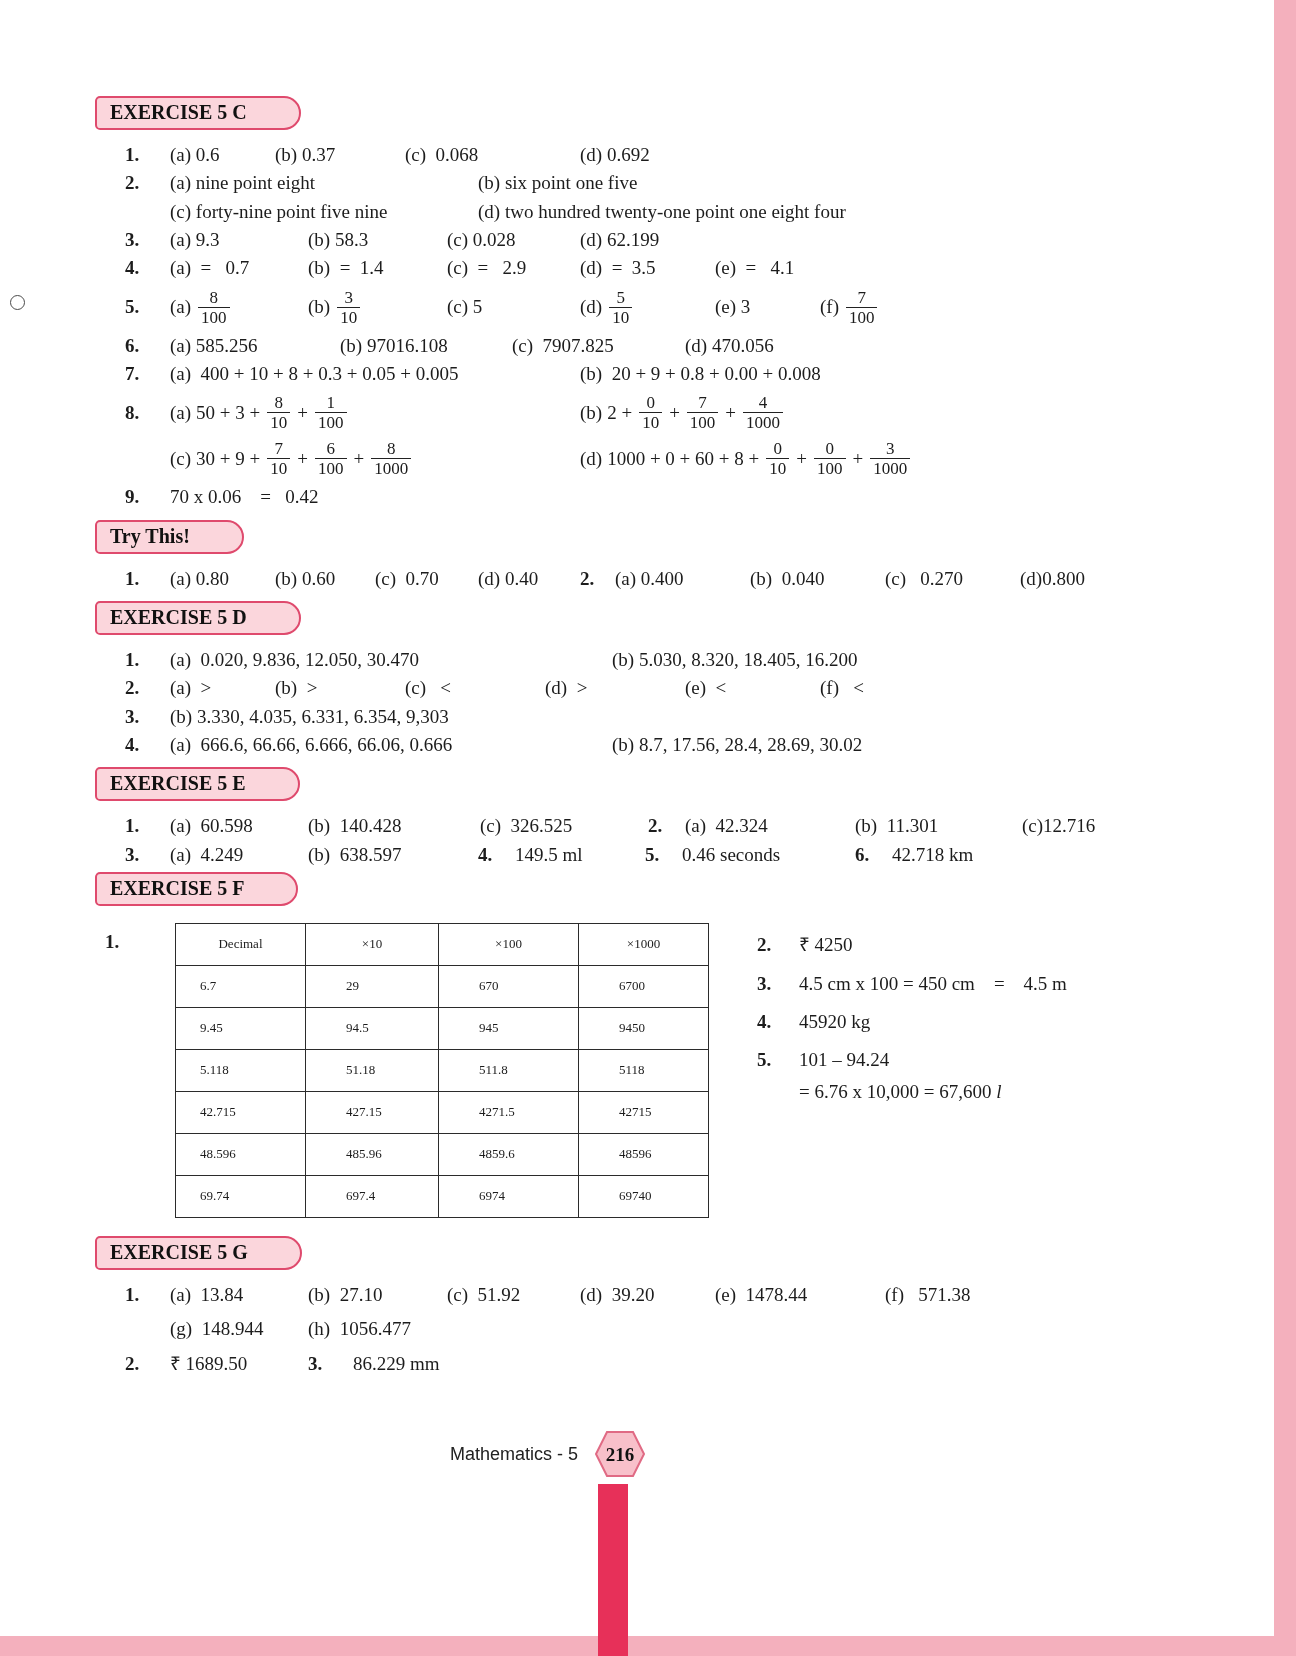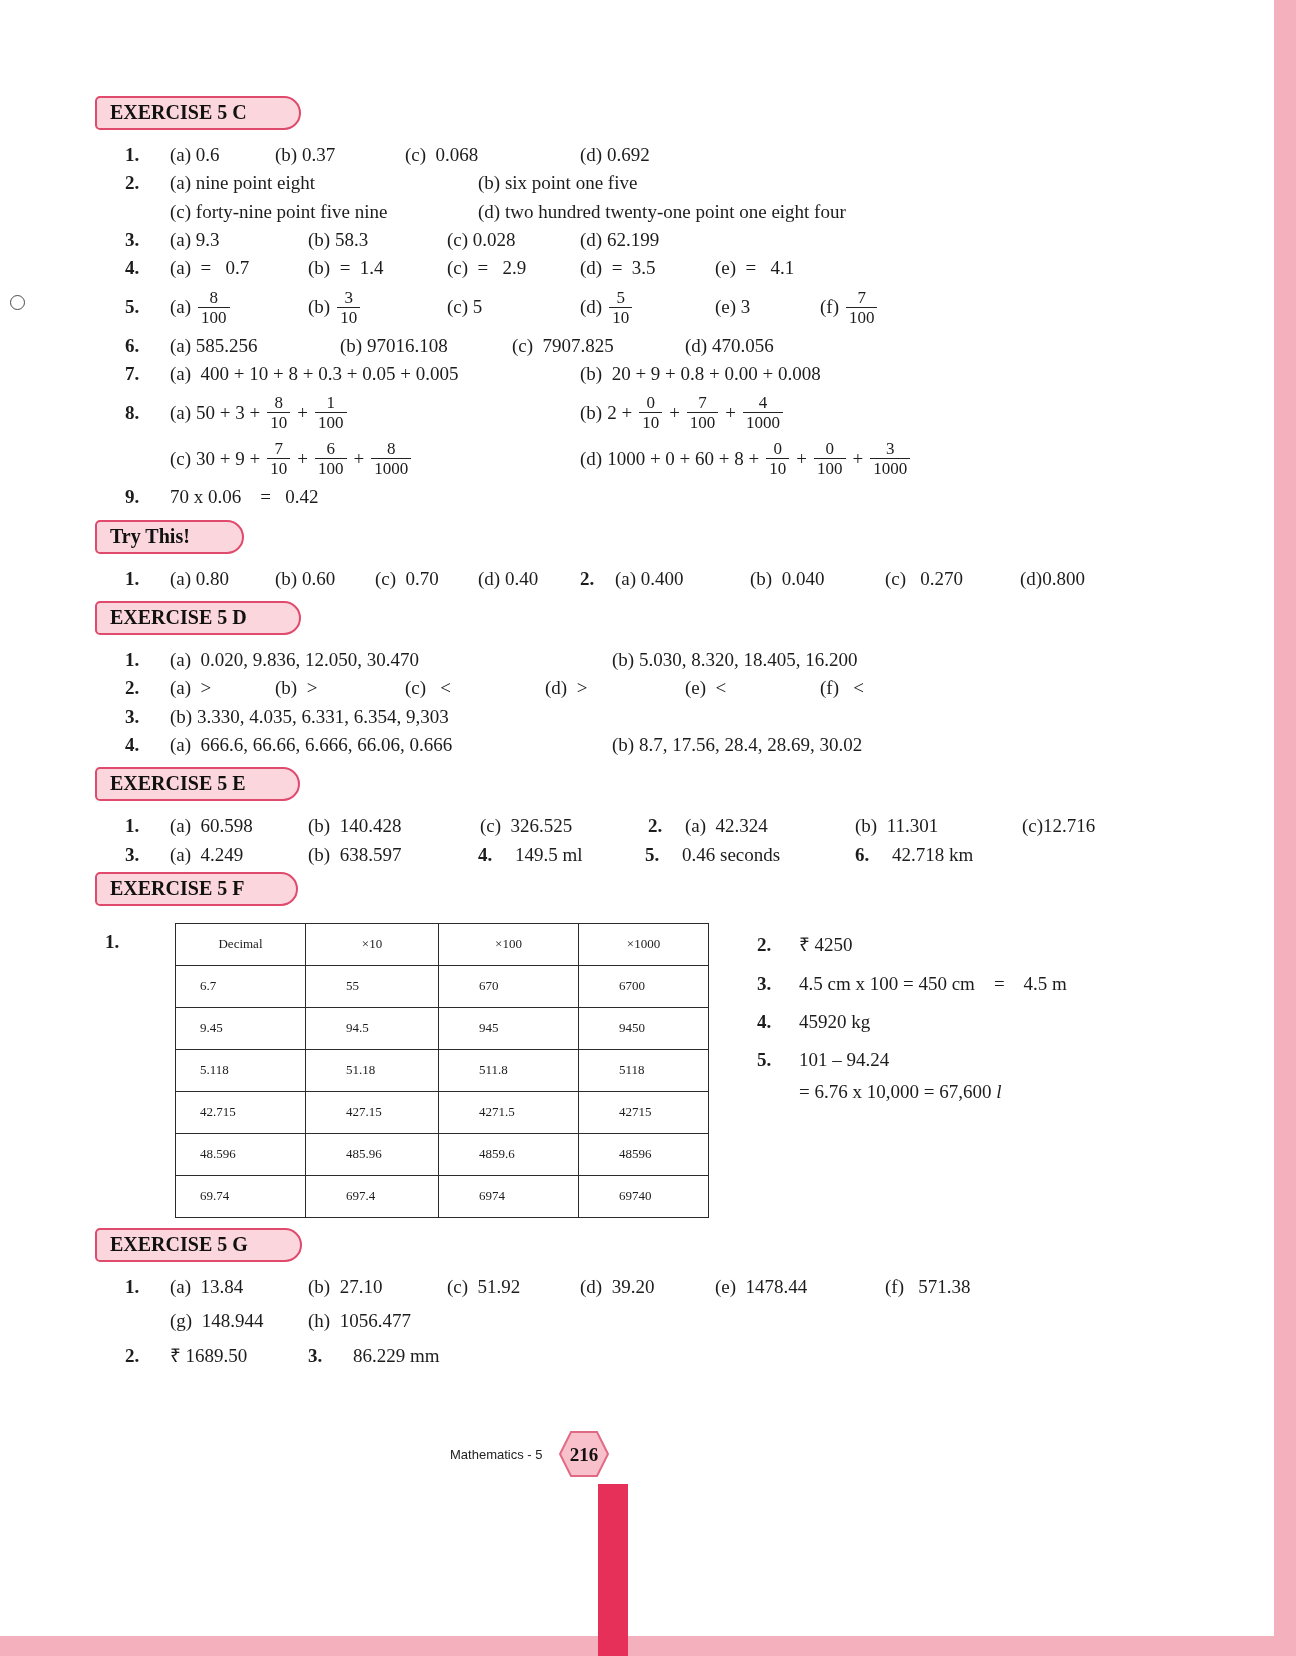--- a/index.html
+++ b/index.html
@@ -40,25 +40,25 @@
   .ftable td.c1 { width:133px; padding-left:40px; }
   .ftable td.c2 { width:140px; padding-left:40px; }
   .ftable td.c3 { width:130px; padding-left:40px; }
 
   .f-side { margin-left:48px; padding-top:8px; }
   .f-side-row { display:flex; align-items:baseline; margin-bottom:16px; white-space:pre; }
   .f-side-num { font-weight:bold; width:42px; flex-shrink:0; }
   .italic { font-style:italic; }
 
   .gap-top { margin-top:1px; }
-  .gap-top-lg { margin-top:10px; }
+  .gap-top-lg { margin-top:18px; }
   .g-row { margin-bottom:10px; }
 
   .footer { position:absolute; top:1430px; left:450px; display:flex; align-items:center; gap:16px; z-index:4; }
-  .footer-label { font-family:"Liberation Sans", sans-serif; font-size:13px; color:#222; }
+  .footer-label { font-family:"Liberation Sans", sans-serif; font-size:18px; color:#222; }
 </style>
 </head>
 <body>
 
 <div class="page">
 
   <div class="hole"></div>
 
   <div class="content">
 
@@ -307,21 +307,21 @@
       <table class="ftable">
         <tbody>
             <tr>
           <th>Decimal</th>
           <th>×10</th>
           <th>×100</th>
           <th>×1000</th>
         </tr>
         <tr>
           <td class="c0">6.7</td>
-          <td class="c1">55</td>
+          <td class="c1">29</td>
           <td class="c2">670</td>
           <td class="c3">6700</td>
         </tr>
         <tr>
           <td class="c0">9.45</td>
           <td class="c1">94.5</td>
           <td class="c2">945</td>
           <td class="c3">9450</td>
         </tr>
         <tr>

